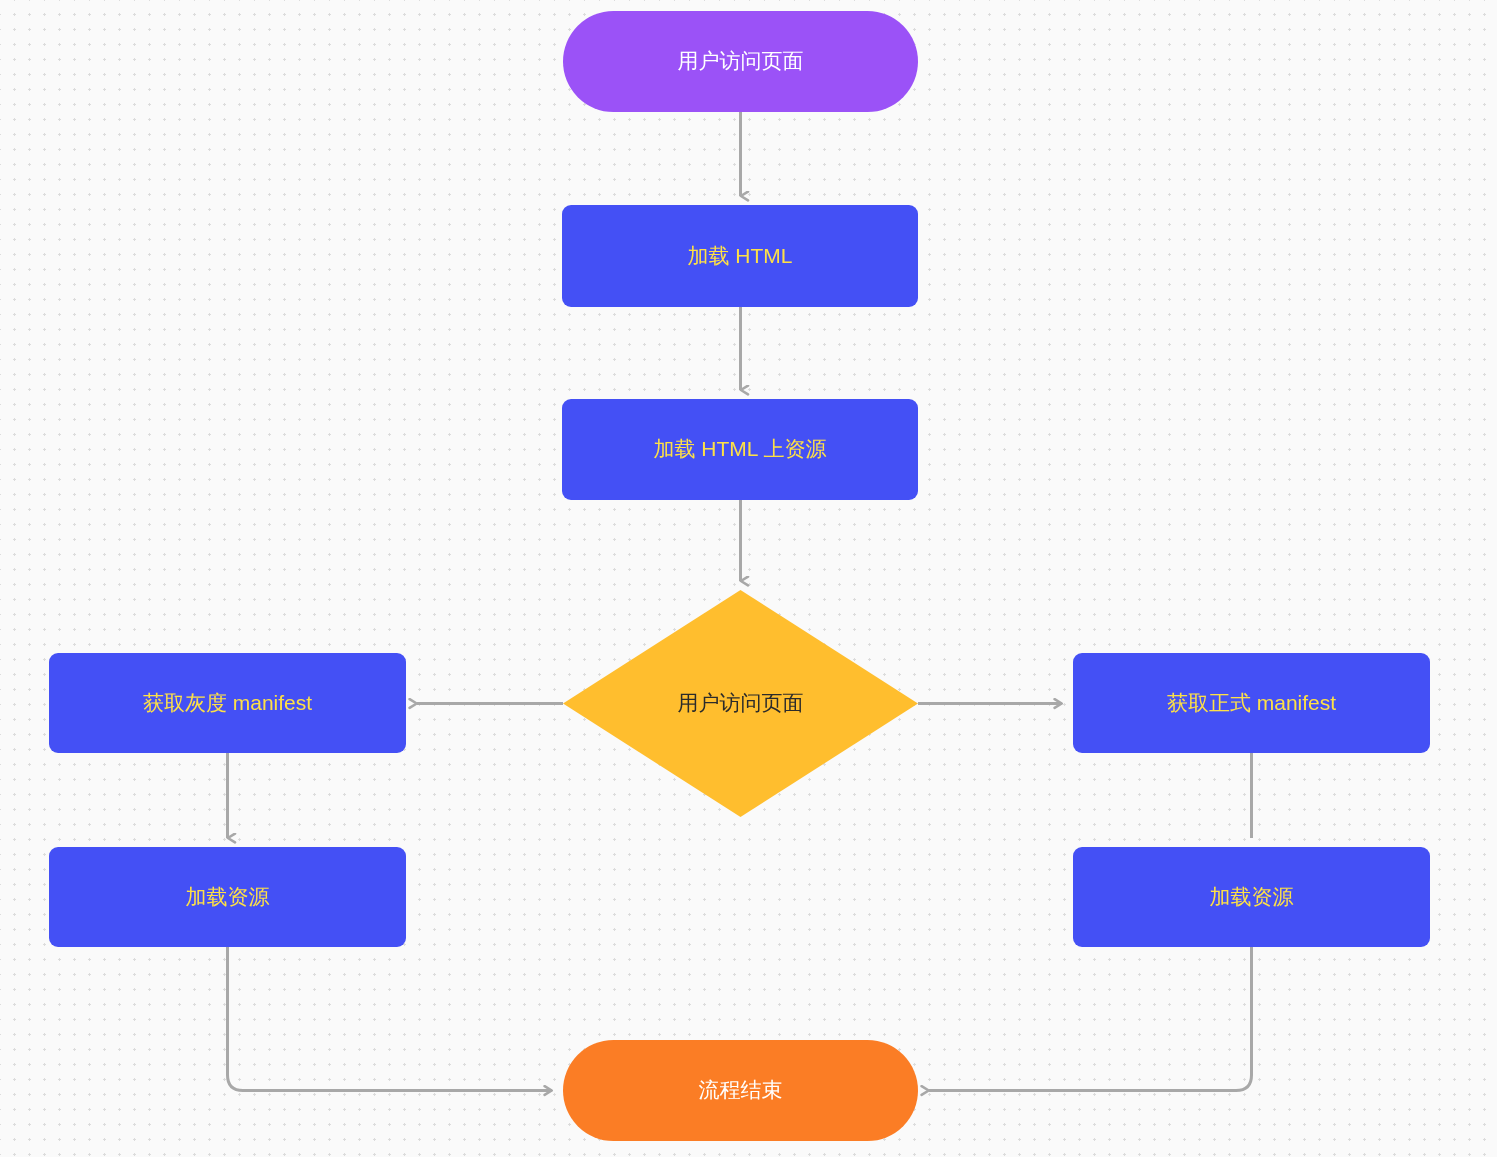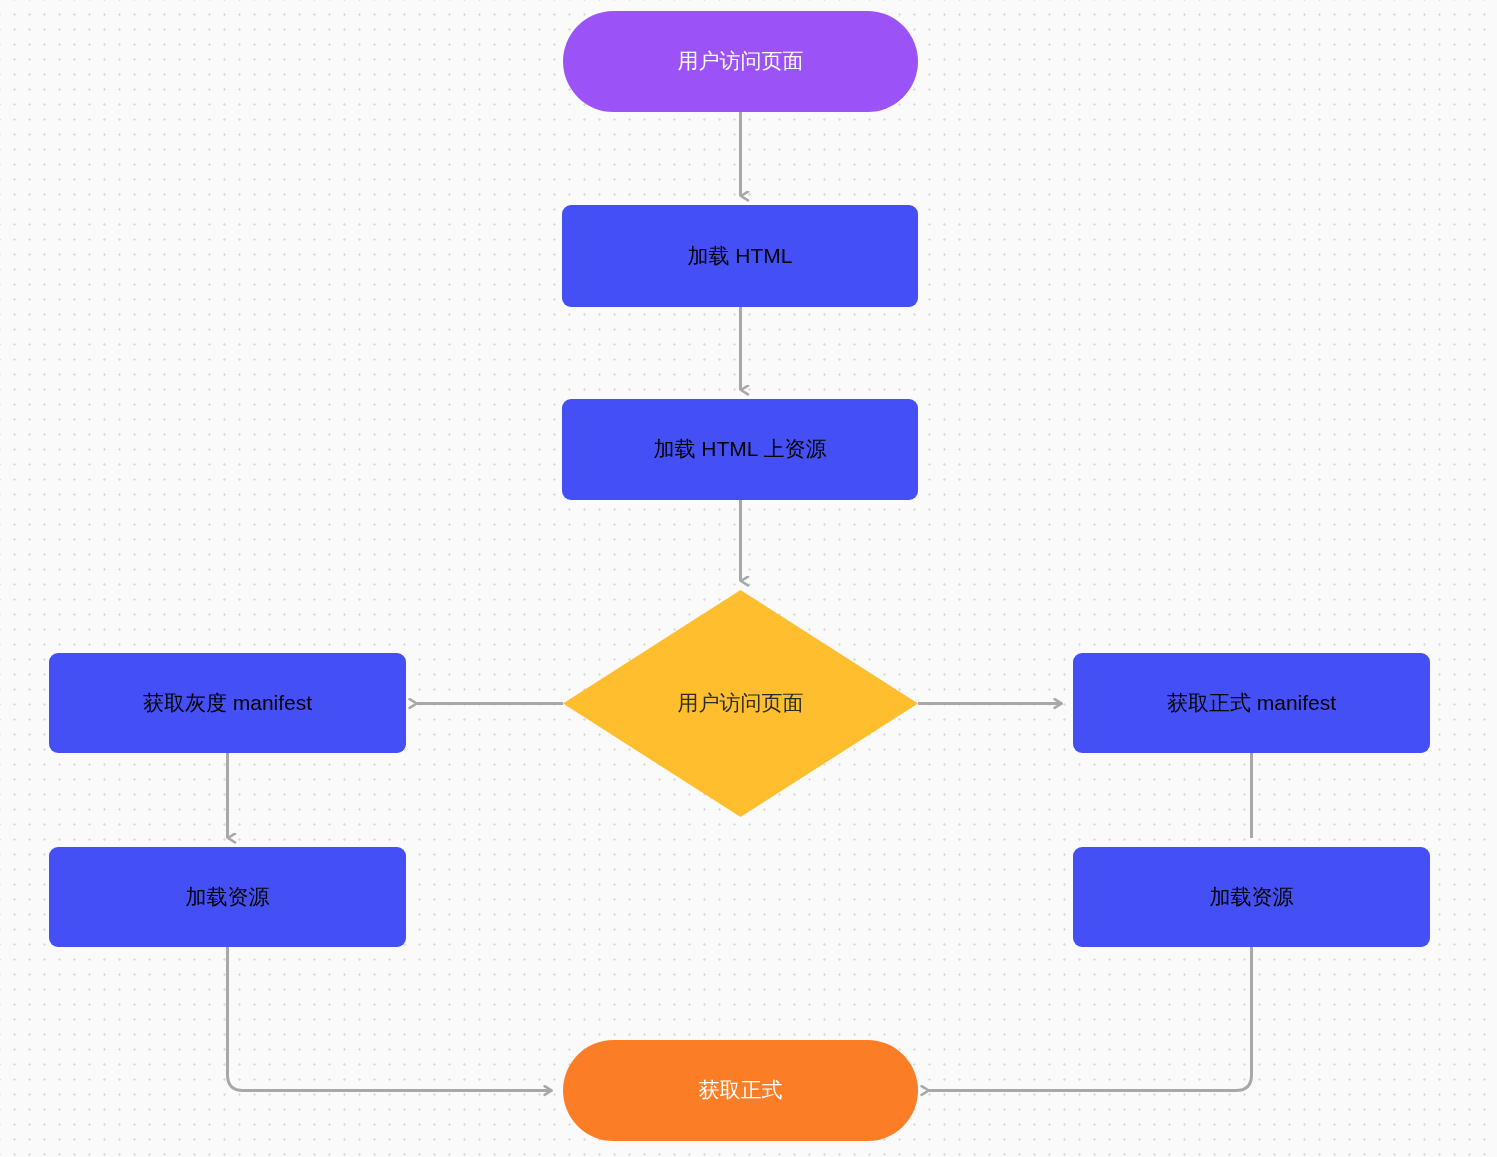--- a/index.html
+++ b/index.html
@@ -50,21 +50,21 @@
     font-size: 21px;
   }
   .n-terminal-end {
     background: #fb7d25;
     color: #ffffff;
     border-radius: 52px;
     font-size: 21px;
   }
   .n-process {
     background: #4450f5;
-    color: #000000;
+    color: #fde047;
     border-radius: 9px;
     font-size: 21px;
   }
   .n-decision {
     background: transparent;
     color: #2b2b2b;
     font-size: 21px;
   }
   .n-decision .diamond-shape {
     position: absolute;
@@ -147,16 +147,16 @@
 
   <div class="node n-process" style="left:49px; top:847px; width:357px; height:100px;">
     <span class="node-label">加载资源</span>
   </div>
 
   <div class="node n-process" style="left:1073px; top:847px; width:357px; height:100px;">
     <span class="node-label">加载资源</span>
   </div>
 
   <div class="node n-terminal-end" style="left:563px; top:1040px; width:355px; height:101px;">
-    <span class="node-label">获取正式</span>
+    <span class="node-label">流程结束</span>
   </div>
 
 </div>
 
 </body></html>

